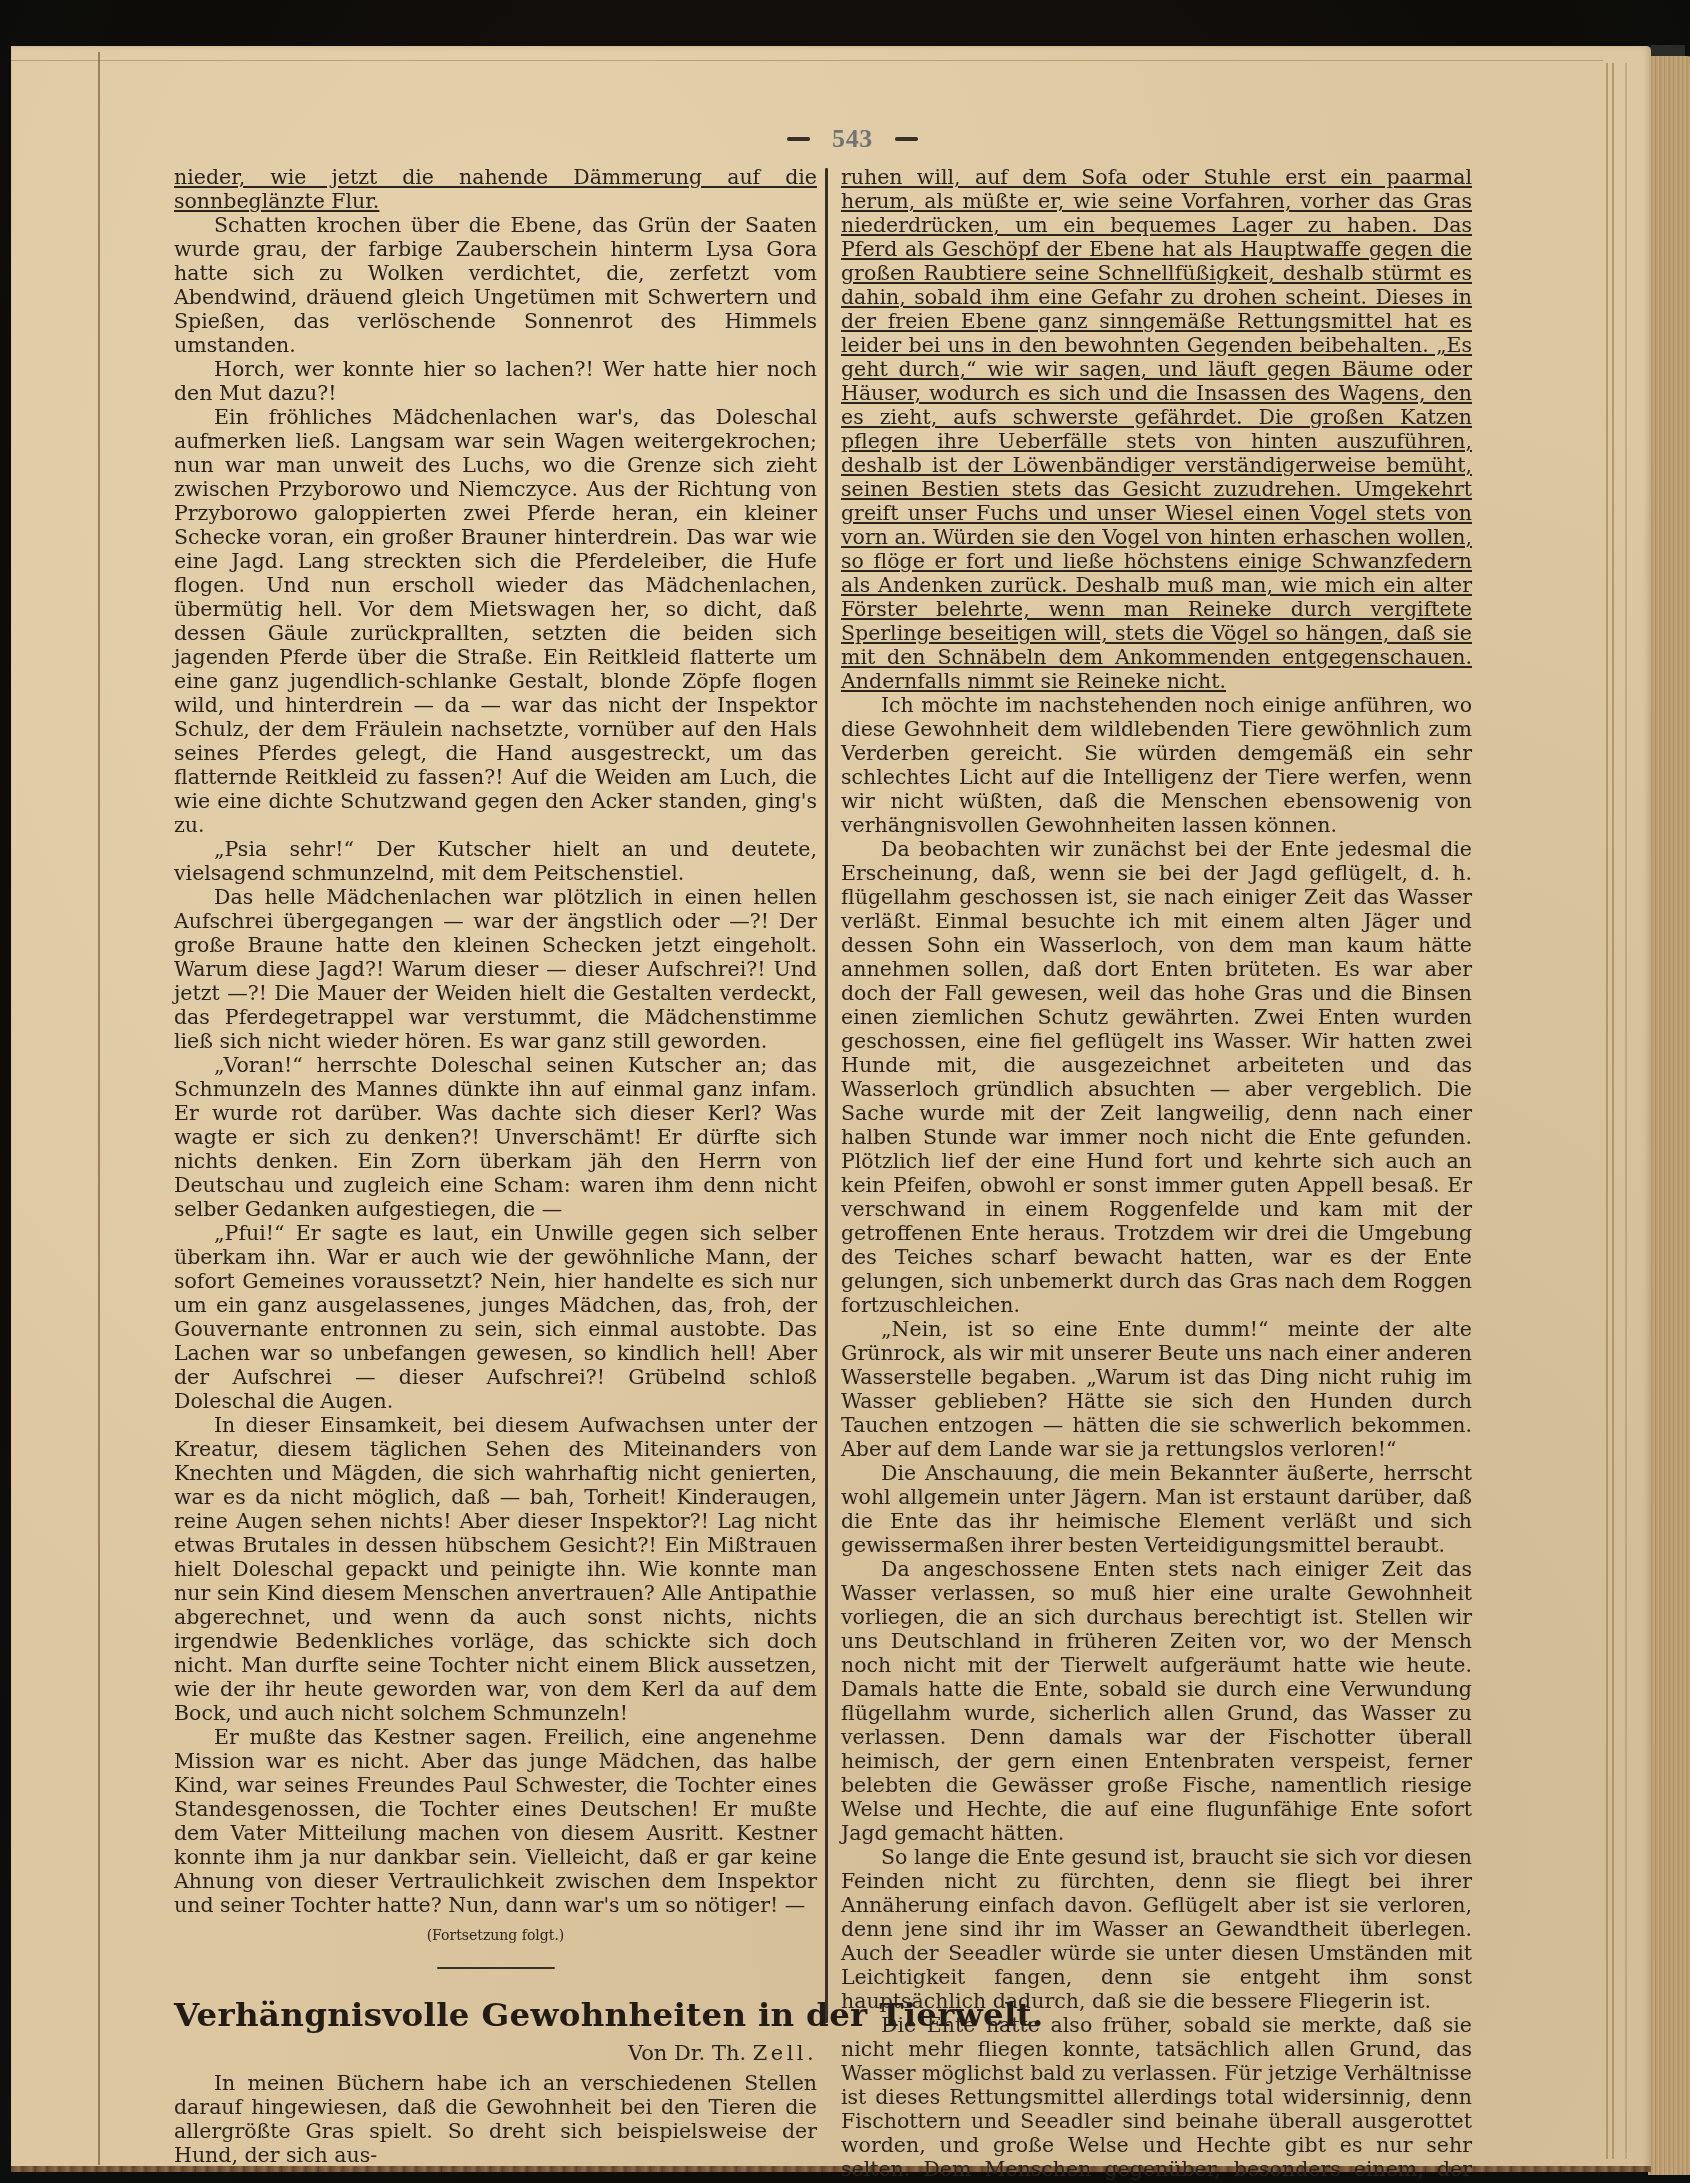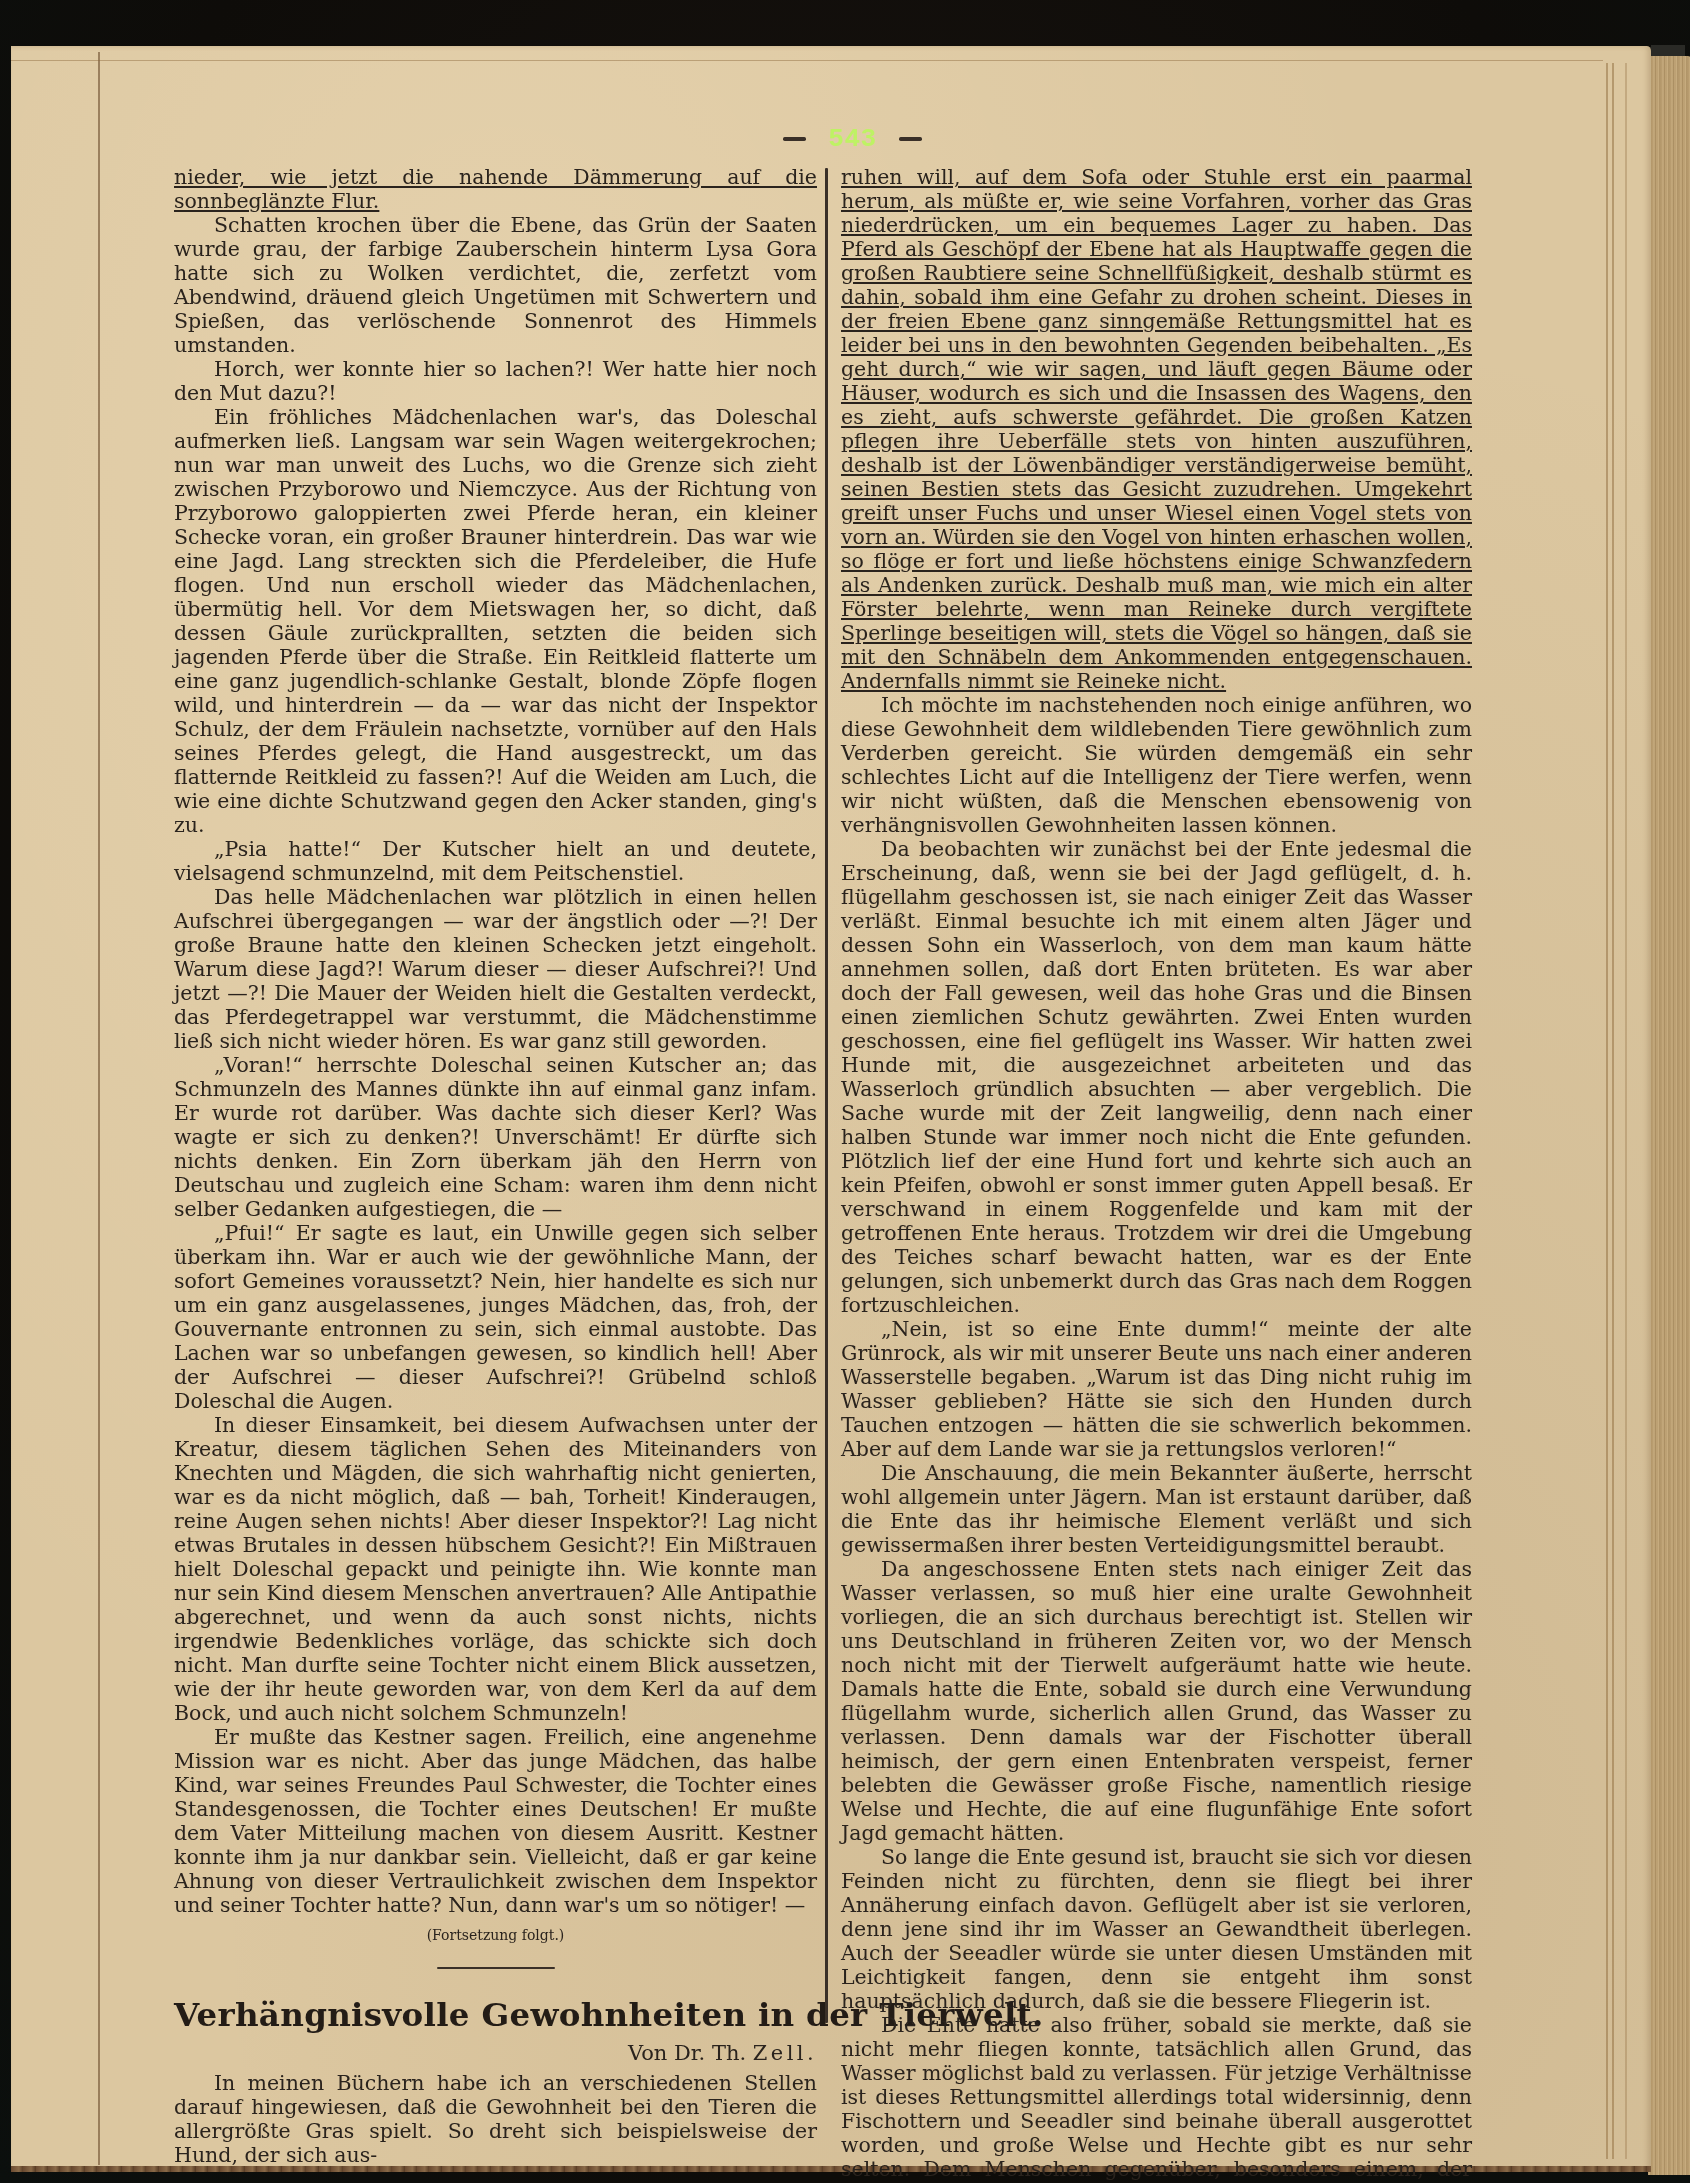--- a/index.html
+++ b/index.html
@@ -102,24 +102,24 @@
       gap: 22.4px;
     }
     .dash-rule {
       display: inline-block;
       width: 22.4px;
       height: 4.5px;
       background: #3a3028;
       border-radius: 1.7px;
     }
     .page-number {
-      font-family: Liberation Mono, monospace;
+      font-family: Liberation Serif, serif;
       font-weight: bold;
       font-size: 26px;
-      color: #bef264;
+      color: #737373;
       letter-spacing: 0.6px;
     }
 
     
     .column {
       position: absolute;
       top: 165px;
       color: #2a231d;
       font-family: "DejaVu Serif", serif;
       font-size: 20.5px;
@@ -206,21 +206,21 @@
   <span class="dash-rule"></span>
   <span class="page-number">543</span>
   <span class="dash-rule"></span>
 </div>
 
 <div class="column left">
   <p class="no-indent">nieder, wie jetzt die nahende Dämmerung auf die sonnbeglänzte Flur.</p>
   <p>Schatten krochen über die Ebene, das Grün der Saaten wurde grau, der farbige Zauberschein hinterm Lysa Gora hatte sich zu Wolken verdichtet, die, zerfetzt vom Abendwind, dräuend gleich Ungetümen mit Schwertern und Spießen, das verlöschende Sonnenrot des Himmels umstanden.</p>
   <p>Horch, wer konnte hier so lachen?! Wer hatte hier noch den Mut dazu?!</p>
   <p>Ein fröhliches Mädchenlachen war's, das Doleschal aufmerken ließ. Langsam war sein Wagen weitergekrochen; nun war man unweit des Luchs, wo die Grenze sich zieht zwischen Przyborowo und Niemczyce. Aus der Richtung von Przyborowo galoppierten zwei Pferde heran, ein kleiner Schecke voran, ein großer Brauner hinterdrein. Das war wie eine Jagd. Lang streckten sich die Pferdeleiber, die Hufe flogen. Und nun erscholl wieder das Mädchenlachen, übermütig hell. Vor dem Mietswagen her, so dicht, daß dessen Gäule zurückprallten, setzten die beiden sich jagenden Pferde über die Straße. Ein Reitkleid flatterte um eine ganz jugendlich-schlanke Gestalt, blonde Zöpfe flogen wild, und hinterdrein — da — war das nicht der Inspektor Schulz, der dem Fräulein nachsetzte, vornüber auf den Hals seines Pferdes gelegt, die Hand ausgestreckt, um das flatternde Reitkleid zu fassen?! Auf die Weiden am Luch, die wie eine dichte Schutzwand gegen den Acker standen, ging's zu.</p>
-  <p>„Psia hatte!“ Der Kutscher hielt an und deutete, vielsagend schmunzelnd, mit dem Peitschenstiel.</p>
+  <p>„Psia sehr!“ Der Kutscher hielt an und deutete, vielsagend schmunzelnd, mit dem Peitschenstiel.</p>
   <p>Das helle Mädchenlachen war plötzlich in einen hellen Aufschrei übergegangen — war der ängstlich oder —?! Der große Braune hatte den kleinen Schecken jetzt eingeholt. Warum diese Jagd?! Warum dieser — dieser Aufschrei?! Und jetzt —?! Die Mauer der Weiden hielt die Gestalten verdeckt, das Pferdegetrappel war verstummt, die Mädchenstimme ließ sich nicht wieder hören. Es war ganz still geworden.</p>
   <p>„Voran!“ herrschte Doleschal seinen Kutscher an; das Schmunzeln des Mannes dünkte ihn auf einmal ganz infam. Er wurde rot darüber. Was dachte sich dieser Kerl? Was wagte er sich zu denken?! Unverschämt! Er dürfte sich nichts denken. Ein Zorn überkam jäh den Herrn von Deutschau und zugleich eine Scham: waren ihm denn nicht selber Gedanken aufgestiegen, die —</p>
   <p>„Pfui!“ Er sagte es laut, ein Unwille gegen sich selber überkam ihn. War er auch wie der gewöhnliche Mann, der sofort Gemeines voraussetzt? Nein, hier handelte es sich nur um ein ganz ausgelassenes, junges Mädchen, das, froh, der Gouvernante entronnen zu sein, sich einmal austobte. Das Lachen war so unbefangen gewesen, so kindlich hell! Aber der Aufschrei — dieser Aufschrei?! Grübelnd schloß Doleschal die Augen.</p>
   <p>In dieser Einsamkeit, bei diesem Aufwachsen unter der Kreatur, diesem täglichen Sehen des Miteinanders von Knechten und Mägden, die sich wahrhaftig nicht genierten, war es da nicht möglich, daß — bah, Torheit! Kinderaugen, reine Augen sehen nichts! Aber dieser Inspektor?! Lag nicht etwas Brutales in dessen hübschem Gesicht?! Ein Mißtrauen hielt Doleschal gepackt und peinigte ihn. Wie konnte man nur sein Kind diesem Menschen anvertrauen? Alle Antipathie abgerechnet, und wenn da auch sonst nichts, nichts irgendwie Bedenkliches vorläge, das schickte sich doch nicht. Man durfte seine Tochter nicht einem Blick aussetzen, wie der ihr heute geworden war, von dem Kerl da auf dem Bock, und auch nicht solchem Schmunzeln!</p>
   <p>Er mußte das Kestner sagen. Freilich, eine angenehme Mission war es nicht. Aber das junge Mädchen, das halbe Kind, war seines Freundes Paul Schwester, die Tochter eines Standesgenossen, die Tochter eines Deutschen! Er mußte dem Vater Mitteilung machen von diesem Ausritt. Kestner konnte ihm ja nur dankbar sein. Vielleicht, daß er gar keine Ahnung von dieser Vertraulichkeit zwischen dem Inspektor und seiner Tochter hatte? Nun, dann war's um so nötiger! —</p>
   <p class="continuation">(Fortsetzung folgt.)</p>
 
   <div class="separator"></div>
 
   <h1 class="article-title">Verhängnisvolle Gewohnheiten in der Tierwelt.</h1>

